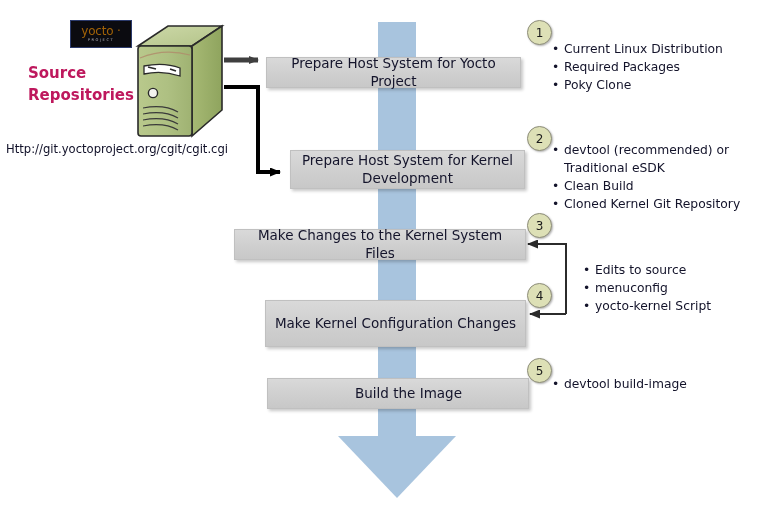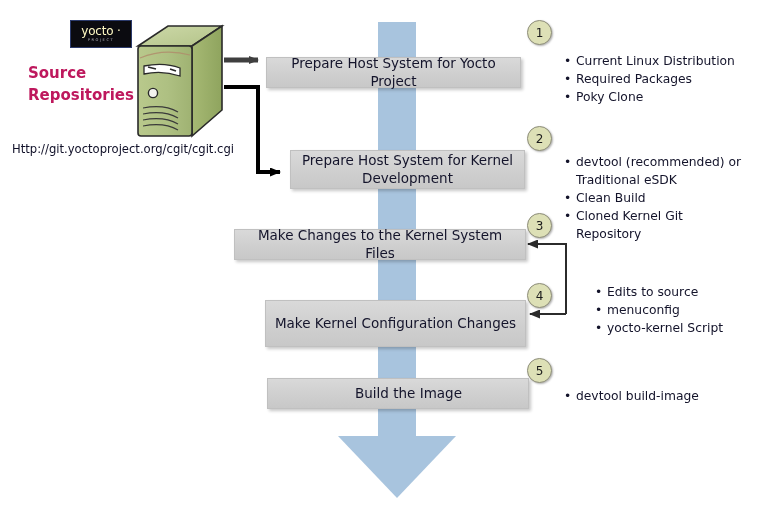--- a/index.html
+++ b/index.html
@@ -71,21 +71,21 @@
     box-sizing: border-box;
   }
 
   
   .bullets {
     position: absolute;
     font-size: 12.3px;
     line-height: 1.46;
     color: #13132a;
   }
-  .bullets ul { margin: 12px; padding: 0; list-style: none; }
+  .bullets ul { margin: 0; padding: 0; list-style: none; }
   .bullets li {
     position: relative;
     padding-left: 12px;
     white-space: pre-line;
   }
   .bullets li::before {
     content: "\2022";
     position: absolute;
     left: 0;
     top: 0;
@@ -104,40 +104,39 @@
     line-height: 1.45;
     color: #be185d;
   }
   .src-url {
     position: absolute;
     left: 6px;
     top: 142px;
     font-size: 11.6px;
     color: #101028;
     white-space: nowrap;
-    margin-left: 6px;
   }
 
   
   .logo {
     position: absolute;
     left: 70px;
     top: 20px;
     width: 62px;
     height: 28px;
     background: #0b0b10;
     border: 1px solid #2b3a6b;
     box-sizing: border-box;
     display: flex;
     flex-direction: column;
     align-items: center;
     justify-content: center;
   }
   .logo-main {
-    color: #fef9c3;
+    color: #a16207;
     font-size: 12px;
     letter-spacing: -0.2px;
     line-height: 1;
   }
   .logo-sub {
     color: #b8b8c0;
     font-size: 3.6px;
     letter-spacing: 1.6px;
     line-height: 1;
     margin-top: 2px;
@@ -260,21 +259,21 @@
 
   <div class="bullets" style="left:552px; top:142px; width:212px;">
     <ul>
       <li>devtool (recommended) or
 Traditional eSDK</li>
       <li>Clean Build</li>
       <li>Cloned Kernel Git Repository</li>
     </ul>
   </div>
 
-  <div class="bullets" style="left:583px; top:272px; width:182px;">
+  <div class="bullets" style="left:583px; top:262px; width:182px;">
     <ul>
       <li>Edits to source</li>
       <li>menuconfig</li>
       <li>yocto-kernel Script</li>
     </ul>
   </div>
 
   <div class="bullets" style="left:552px; top:376px; width:212px;">
     <ul>
       <li>devtool build-image</li>

